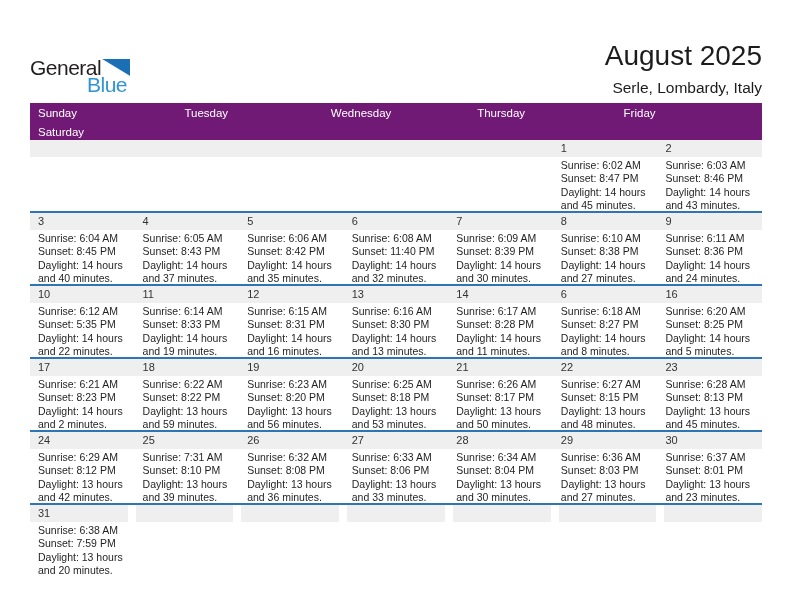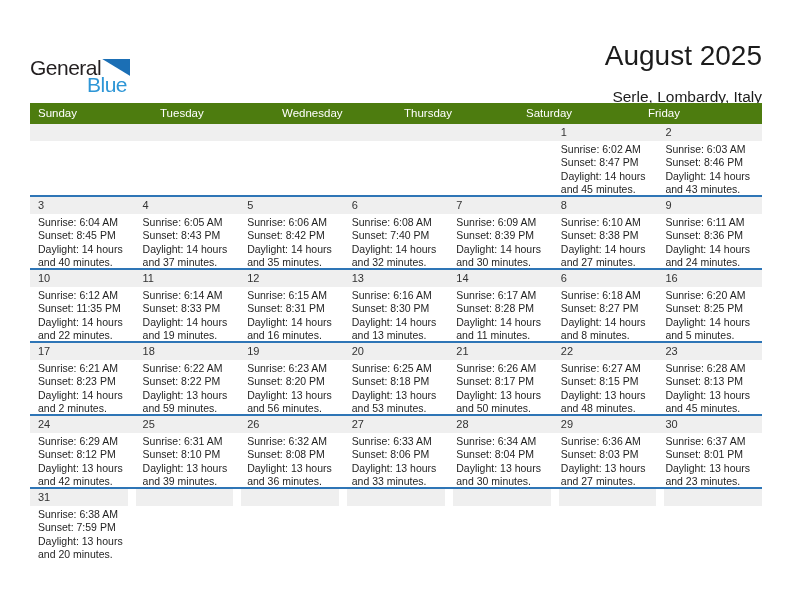--- a/index.html
+++ b/index.html
@@ -22,29 +22,29 @@
     width: 28px; height: 17px;
     background: #1b6fb5;
     clip-path: polygon(0 0, 100% 0, 100% 100%);
     margin-left: 1px; margin-top: 3px;
   }
   .logo-word2 { font-size: 21px; color: #2e96d6; letter-spacing: -0.5px; margin-top: -7px; padding-left: 57px; }
 
   
   .title-block { position: absolute; right: 30px; top: 40px; text-align: right; }
   .month-title { font-size: 28px; color: #1c1c1c; text-align: center; }
-  .location-subtitle { font-size: 15.5px; color: #1c1c1c; margin-top: 16px; }
+  .location-subtitle { font-size: 15.5px; color: #1c1c1c; margin-top: 7px; }
 
   
   .calendar { position: absolute; left: 30px; top: 103px; width: 732px; }
   .weekday-header {
     display: grid;
-    grid-template-columns: repeat(6, 1fr);
-    background: #4d7c0f;
-    height: 21px;
+    grid-template-columns: repeat(5, 1fr);
+    background: #701a75;
+    height: 37px;
   }
   .weekday-cell {
     color: #ffffff;
     font-size: 11.5px;
     line-height: 21px;
     padding-left: 8px;
     overflow: hidden;
     white-space: nowrap;
   }
   .week-row {
@@ -88,22 +88,22 @@
     <div class="month-title">August 2025</div>
     <div class="location-subtitle">Serle, Lombardy, Italy</div>
   </div>
 
   <div class="calendar">
     <div class="weekday-header">
       <div class="weekday-cell">Sunday</div>
       <div class="weekday-cell">Tuesday</div>
       <div class="weekday-cell">Wednesday</div>
       <div class="weekday-cell">Thursday</div>
+      <div class="weekday-cell">Friday</div>
       <div class="weekday-cell">Saturday</div>
-      <div class="weekday-cell">Friday</div>
     </div>
     <div id="calendar-weeks">
         <div class="week-row">
           <div class="day-cell">
             <div class="day-num"></div>
             <div class="day-info"></div>
           </div>
           <div class="day-cell">
             <div class="day-num"></div>
             <div class="day-info"></div>
@@ -164,21 +164,21 @@
               <div>Sunrise: 6:06 AM</div>
               <div>Sunset: 8:42 PM</div>
               <div>Daylight: 14 hours
 and 35 minutes.</div>
             </div>
           </div>
           <div class="day-cell">
             <div class="day-num">6</div>
             <div class="day-info">
               <div>Sunrise: 6:08 AM</div>
-              <div>Sunset: 7:40 PM</div>
+              <div>Sunset: 11:40 PM</div>
               <div>Daylight: 14 hours
 and 32 minutes.</div>
             </div>
           </div>
           <div class="day-cell">
             <div class="day-num">7</div>
             <div class="day-info">
               <div>Sunrise: 6:09 AM</div>
               <div>Sunset: 8:39 PM</div>
               <div>Daylight: 14 hours
@@ -202,21 +202,21 @@
               <div>Daylight: 14 hours
 and 24 minutes.</div>
             </div>
           </div>
         </div>
         <div class="week-row">
           <div class="day-cell">
             <div class="day-num">10</div>
             <div class="day-info">
               <div>Sunrise: 6:12 AM</div>
-              <div>Sunset: 11:35 PM</div>
+              <div>Sunset: 5:35 PM</div>
               <div>Daylight: 14 hours
 and 22 minutes.</div>
             </div>
           </div>
           <div class="day-cell">
             <div class="day-num">11</div>
             <div class="day-info">
               <div>Sunrise: 6:14 AM</div>
               <div>Sunset: 8:33 PM</div>
               <div>Daylight: 14 hours
@@ -340,21 +340,21 @@
             <div class="day-info">
               <div>Sunrise: 6:29 AM</div>
               <div>Sunset: 8:12 PM</div>
               <div>Daylight: 13 hours
 and 42 minutes.</div>
             </div>
           </div>
           <div class="day-cell">
             <div class="day-num">25</div>
             <div class="day-info">
-              <div>Sunrise: 6:31 AM</div>
+              <div>Sunrise: 7:31 AM</div>
               <div>Sunset: 8:10 PM</div>
               <div>Daylight: 13 hours
 and 39 minutes.</div>
             </div>
           </div>
           <div class="day-cell">
             <div class="day-num">26</div>
             <div class="day-info">
               <div>Sunrise: 6:32 AM</div>
               <div>Sunset: 8:08 PM</div>

